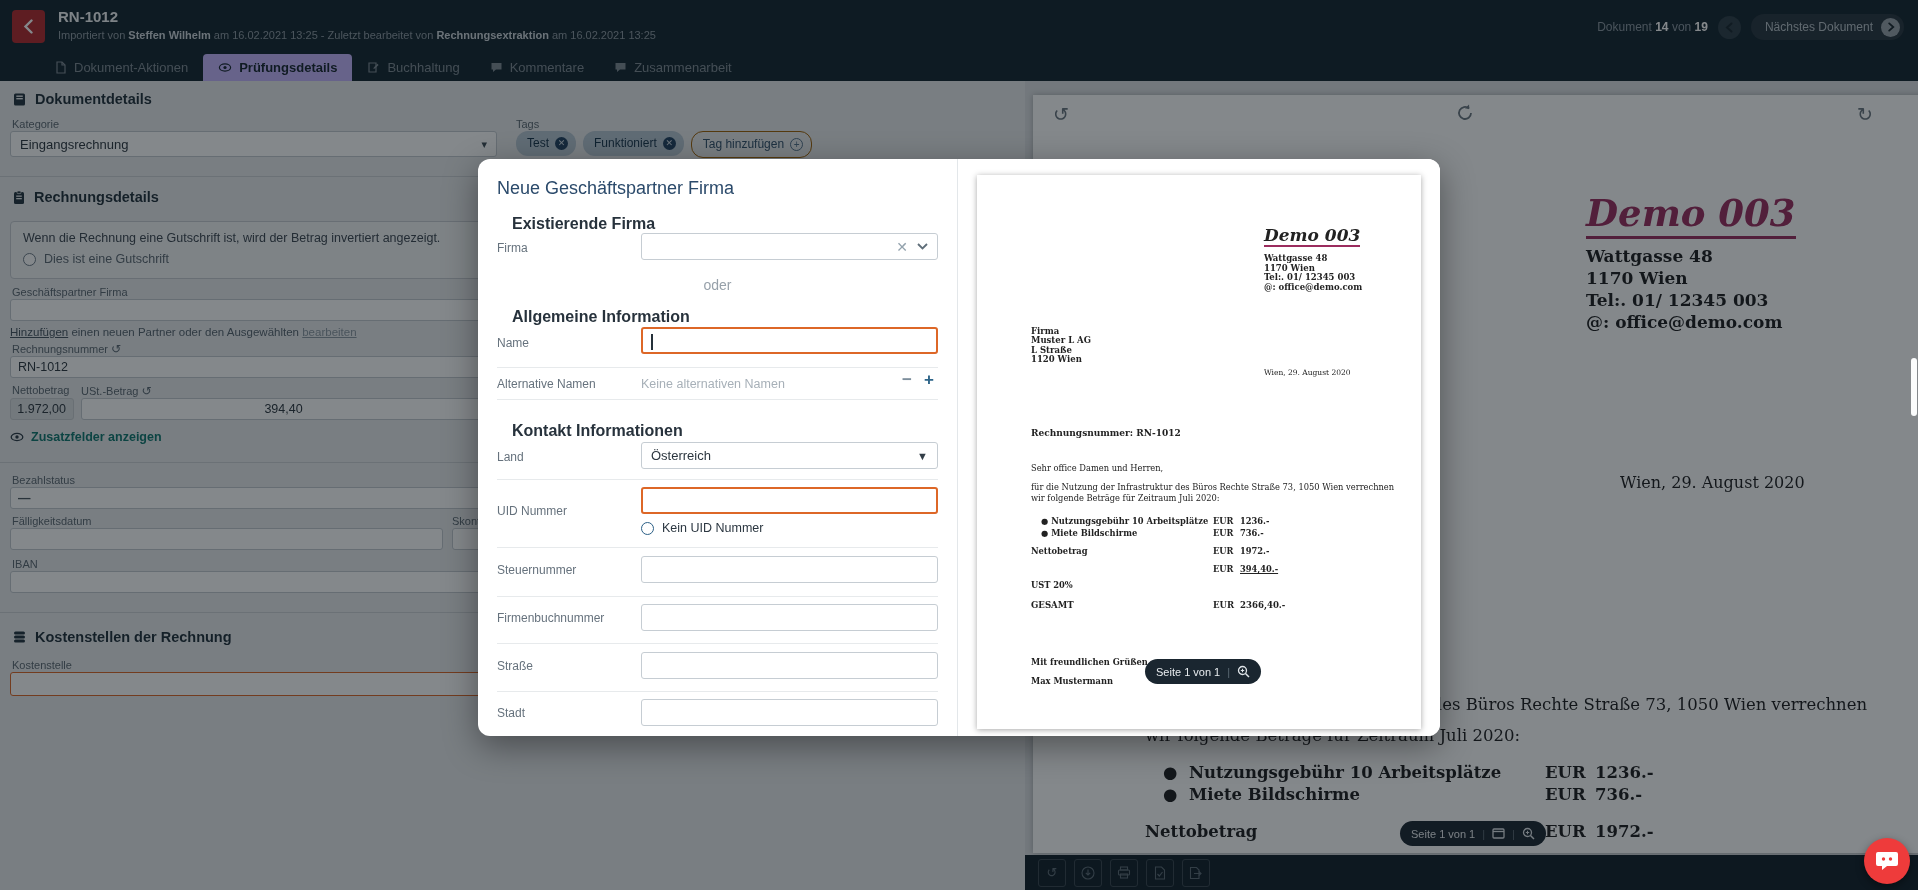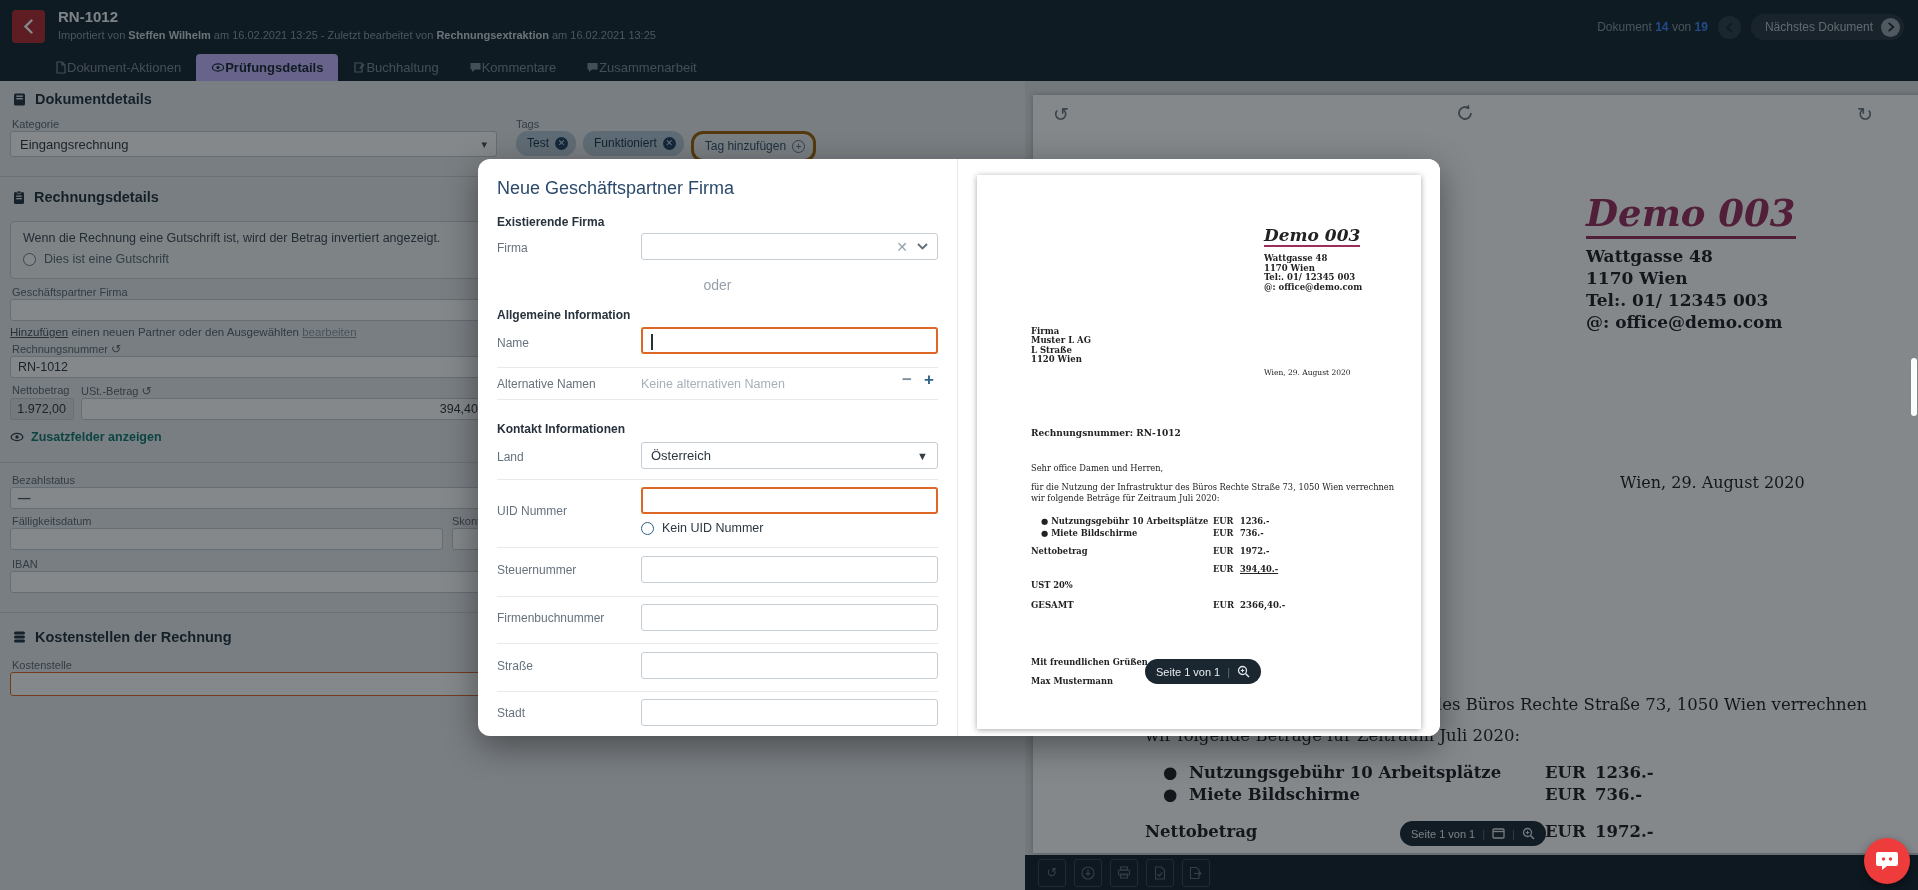--- a/index.html
+++ b/index.html
@@ -8,42 +8,42 @@
   .abs{position:absolute}
   
   .header{position:absolute;left:0;top:0;width:100%;height:54px;background:#13242e;z-index:2}
   .back-btn{position:absolute;left:12px;top:10px;width:33px;height:33px;border-radius:4px;
             background:var(--accent_red,#b3282d);display:flex;align-items:center;justify-content:center;cursor:pointer}
   .h-title{position:absolute;left:58px;top:8px;font-size:15px;font-weight:bold;color:#f1f4f6}
   .h-sub{position:absolute;left:58px;top:29px;font-size:11px;color:#8d99a2;white-space:nowrap}
   .h-sub b{color:#ccd4da;font-weight:bold}
   .doc-nav{position:absolute;right:14px;top:14px;display:flex;align-items:center;gap:10px}
   .doc-count{font-size:12px;color:#8a96a0}
-  .doc-count b{color:#3b82f6}
+  .doc-count b{color:#ffffff}
   .circ-btn{width:23px;height:23px;border-radius:50%;background:#2c3c46;display:flex;align-items:center;justify-content:center;cursor:pointer}
   .next-btn{height:26px;border-radius:13px;background:#27343e;display:flex;align-items:center;gap:8px;
             padding:0 4px 0 14px;font-size:12px;color:#b6c0c7;cursor:pointer}
   .next-circ{width:19px;height:19px;border-radius:50%;background:#97a1a8;display:flex;align-items:center;justify-content:center}
   
   .tabs{position:absolute;left:0;top:54px;width:100%;height:27px;background:#13242e;display:flex;padding-left:40px;z-index:2}
-  .tab{display:flex;align-items:center;padding:0 15px;font-size:13px;color:#7e8a93;cursor:pointer;white-space:nowrap}
+  .tab{display:flex;align-items:center;gap:7px;padding:0 15px;font-size:13px;color:#7e8a93;cursor:pointer;white-space:nowrap}
   .tab.active{background:#c4b5fd;color:#16242e;border-radius:4px 4px 0 0;font-weight:bold}
   .tab svg{flex:0 0 auto}
   
   .panel{position:absolute;left:0;top:81px;width:1025px;bottom:0;background:#e9ebed;z-index:1}
   .sect{position:absolute;display:flex;align-items:center;gap:8px;font-size:14.5px;font-weight:bold;color:#1f2e39}
   .lbl{position:absolute;font-size:11px;color:#5b6771;white-space:nowrap}
   .inp{position:absolute;background:#fff;border:1px solid #c2c9cf;border-radius:3px;height:22px;box-sizing:border-box;
        font-family:"Liberation Sans",sans-serif;font-size:12.5px;color:#2c363f;padding:0 7px}
   .divider{position:absolute;left:0;width:1025px;height:1px;background:#cdd1d5}
   .chip{height:24px;border-radius:12px;background:#b7c6d2;display:flex;align-items:center;gap:6px;
         padding:0 8px 1px 11px;font-size:12px;color:#153249;cursor:pointer}
   .chip-x{width:13px;height:13px;border-radius:50%;background:#214060;color:#cfdae2;font-size:9px;line-height:13px;
           text-align:center;cursor:pointer}
-  .chip.outline{background:transparent;border:3px solid #a16207;color:#32506a}
+  .chip.outline{background:transparent;border:1px solid #a16207;color:#32506a}
   .chip-plus{width:13px;height:13px;border-radius:50%;border:1px solid #54718a;color:#54718a;font-size:10px;
              line-height:12px;text-align:center;box-sizing:border-box}
   .selectbox{position:absolute;background:#fff;border:1px solid #c2c9cf;border-radius:3px;box-sizing:border-box;
              display:flex;align-items:center;font-size:13px;color:#2c363f;padding:0 9px;cursor:pointer}
   .selectbox .caret-down{margin-left:auto;color:#3c4a55;font-size:11px}
   .infobox{position:absolute;border:1px solid #c6cbd0;border-radius:4px;background:#f2f4f5}
   .radio{width:13px;height:13px;border-radius:50%;border:1.5px solid #6d7a86;box-sizing:border-box;background:#fff}
   .linkline{position:absolute;font-size:11.5px;color:#55626d;white-space:nowrap}
   .linkline .lnk{text-decoration:underline;color:#44525e;cursor:pointer}
   .linkline .lnk.light{color:#8a96a0}
@@ -62,21 +62,21 @@
   .tool-btn{width:26px;height:26px;border:1px solid #39454f;border-radius:3px;display:flex;align-items:center;
             justify-content:center;color:#5c6a75;cursor:pointer}
   
   .dim{position:absolute;inset:0;background:rgba(10,17,23,.5);z-index:50}
   .scroll-sliver{position:absolute;left:1911px;top:358px;width:6px;height:58px;background:#fbfcfc;border-radius:3px;z-index:55}
   .modal{position:absolute;left:478px;top:159px;width:962px;height:577px;background:#fff;border-radius:12px;
          box-shadow:0 10px 34px rgba(0,0,0,.4);z-index:60;display:flex;overflow:hidden}
   .mform{width:480px;position:relative;border-right:1px solid #e3e7ea;box-sizing:border-box}
   .mprev{flex:1;position:relative;background:#fff}
   .mtitle{position:absolute;left:19px;top:19px;font-size:18px;color:#2b4a6b}
-  .msec{position:absolute;left:19px;font-size:12px;font-weight:bold;color:#27323c}
+  .msec{position:absolute;left:34px;font-size:16px;font-weight:bold;color:#27323c}
   .mlabel{position:absolute;left:19px;font-size:12px;color:#66727d}
   .minput{position:absolute;left:163px;width:297px;height:27px;box-sizing:border-box;border:1px solid #c6cdd3;
           border-radius:3px;background:#fff;font-family:"Liberation Sans",sans-serif;font-size:13px;color:#2c363f;padding:0 8px}
   .minput.focus{border:2px solid var(--focus_orange,#dd6727)}
   .mdivider{position:absolute;left:19px;width:441px;height:1px;background:#e7eaec}
   .mselect{position:absolute;left:163px;width:297px;height:27px;box-sizing:border-box;border:1px solid #c6cdd3;
            border-radius:3px;display:flex;align-items:center;font-size:13px;color:#2c363f;padding:0 9px;cursor:pointer}
   .caret{position:absolute;left:8px;top:5px;width:1.5px;height:16px;background:#25313a}
   .minipage{position:absolute;left:19px;top:16px;width:444px;height:554px;background:#fff;
             box-shadow:0 1px 6px rgba(0,0,0,.35);overflow:hidden}
@@ -227,21 +227,21 @@
     <span class="hist"> ↺</span>
   </div>
   <input class="inp" style="left: 10px; top: 275px; width: 476px;" value="RN-1012">
 
   <div class="lbl" style="left:12px;top:303px">Nettobetrag</div>
   <div class="lbl" style="left:81px;top:303px">
     <span>USt.-Betrag</span>
     <span class="hist"> ↺</span>
   </div>
   <div class="inp" style="left:10px;top:317px;width:64px;background:#dce0e3;border-color:#c8ccd0;display:flex;align-items:center;justify-content:flex-end">1.972,00</div>
-  <input class="inp" style="left: 81px; top: 317px; width: 405px; text-align: right;" value="394,40">
+  <input class="inp" style="left: 81px; top: 317px; width: 405px; text-align: center;" value="394,40">
 
   <div class="abs" style="left:10px;top:349px;display:flex;align-items:center;gap:7px;cursor:pointer">
     <svg width="14" height="12" viewBox="0 0 14 12">
         <ellipse cx="7" cy="6" rx="5.8" ry="3.6" fill="none" stroke="#2b3944" stroke-width="1.3"></ellipse>
         <circle cx="7" cy="6" r="1.7" fill="#2b3944"></circle>
       </svg>
     <span style="font-size:12.5px;font-weight:bold;color:#0f766e">Zusatzfelder anzeigen</span>
   </div>
 
   <div class="divider" style="top:381px"></div>

